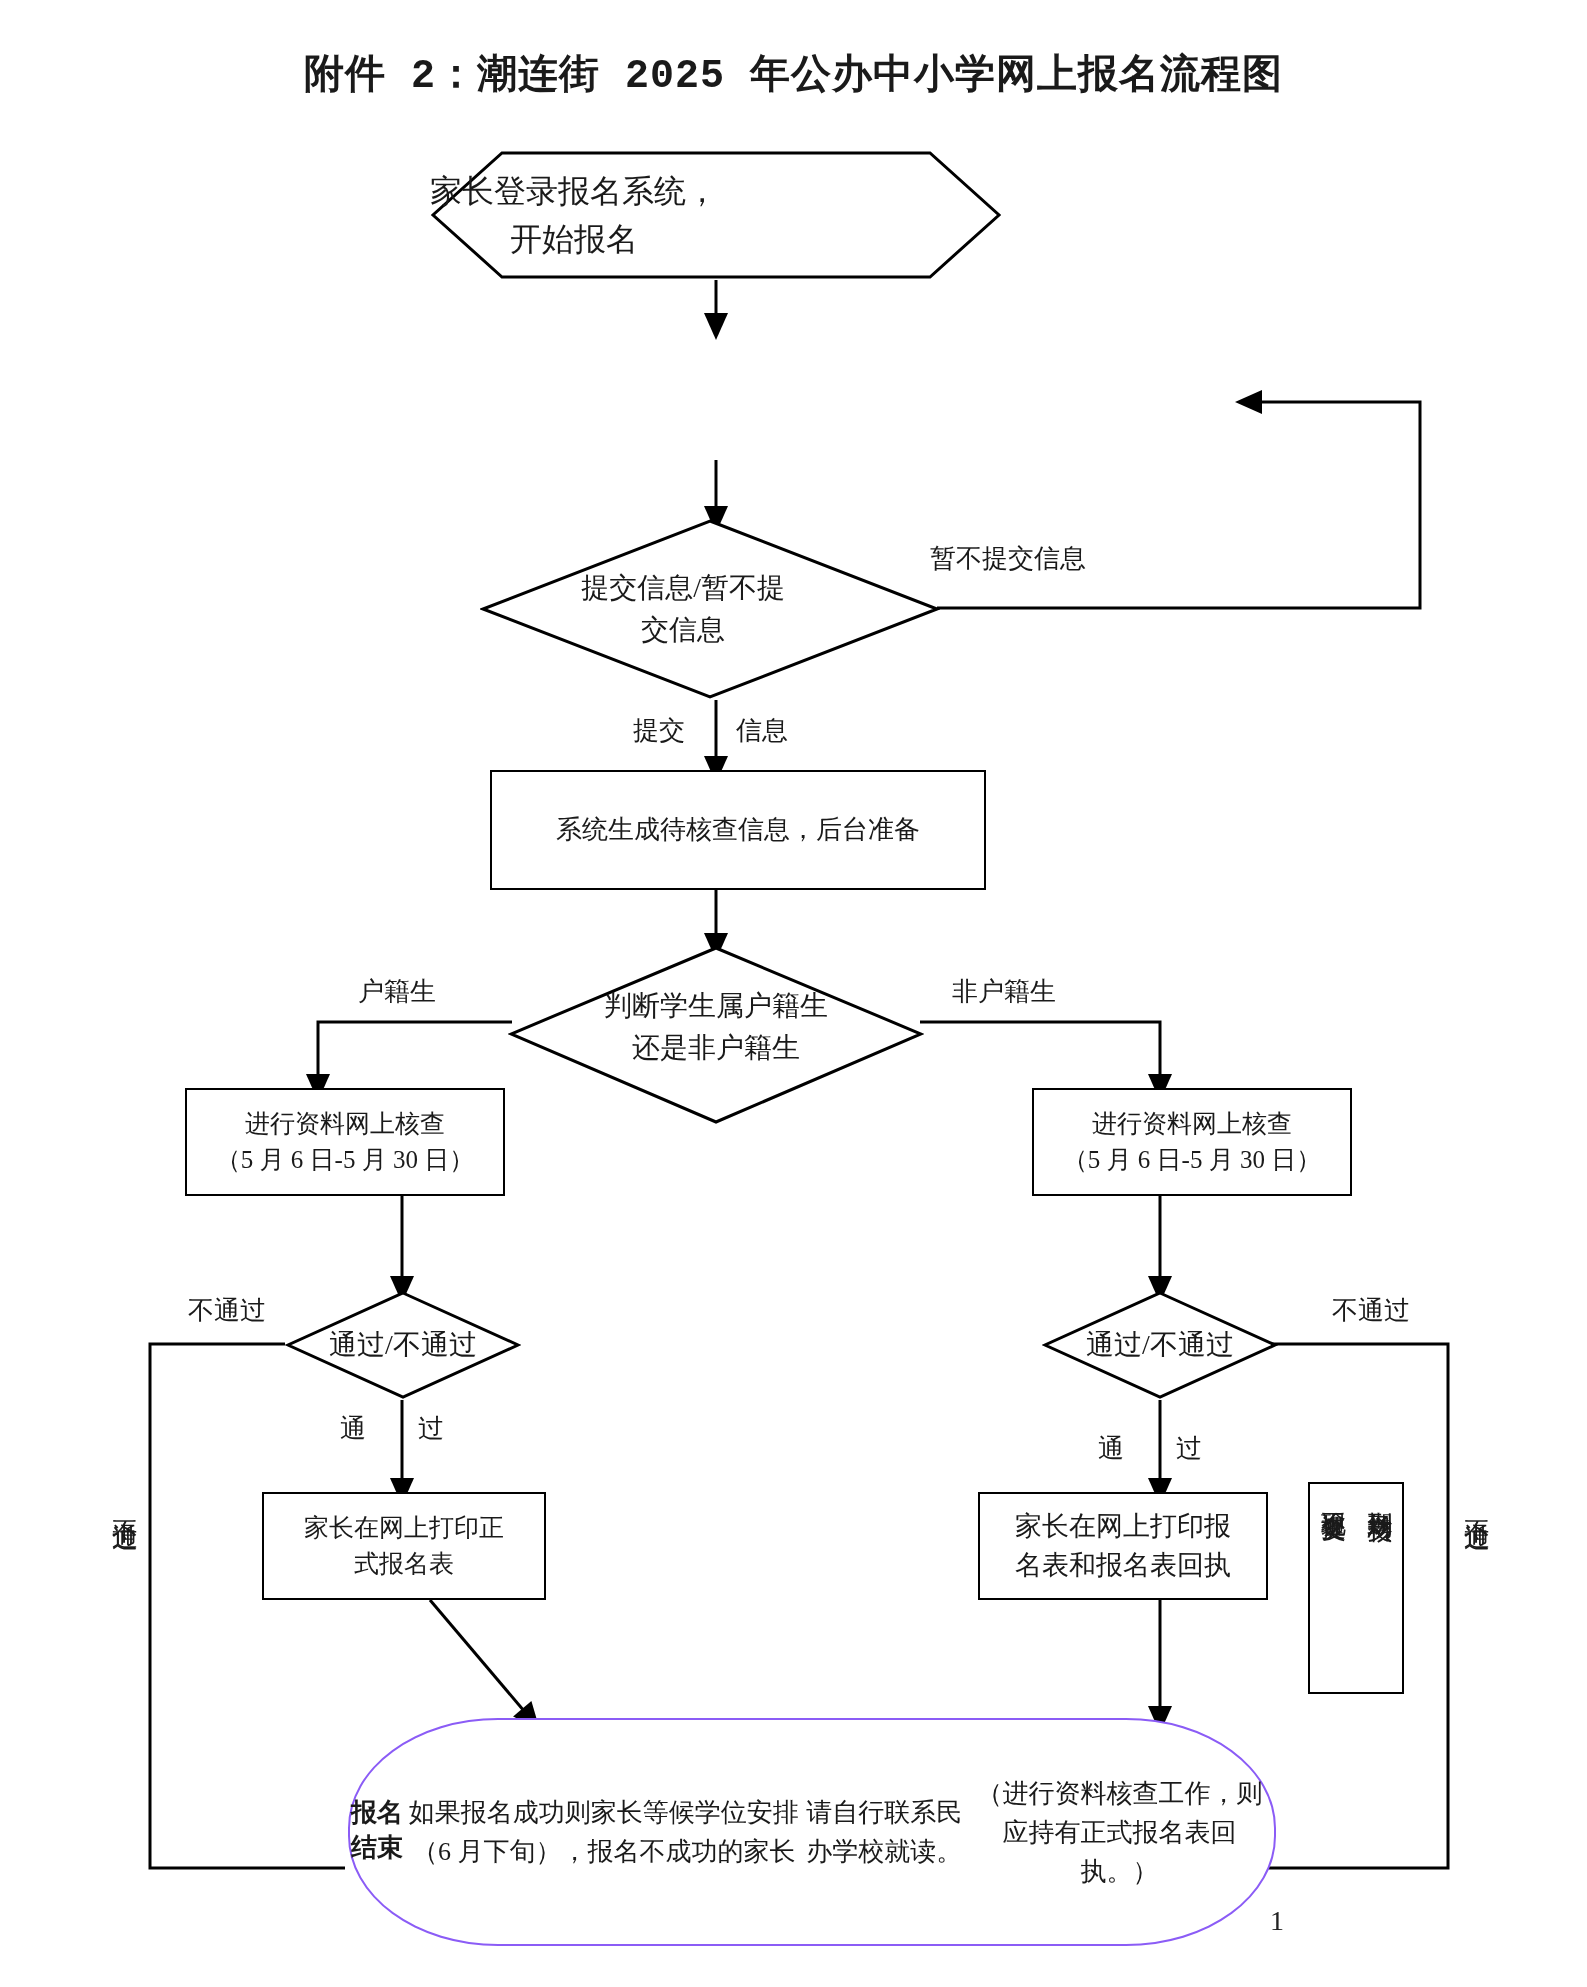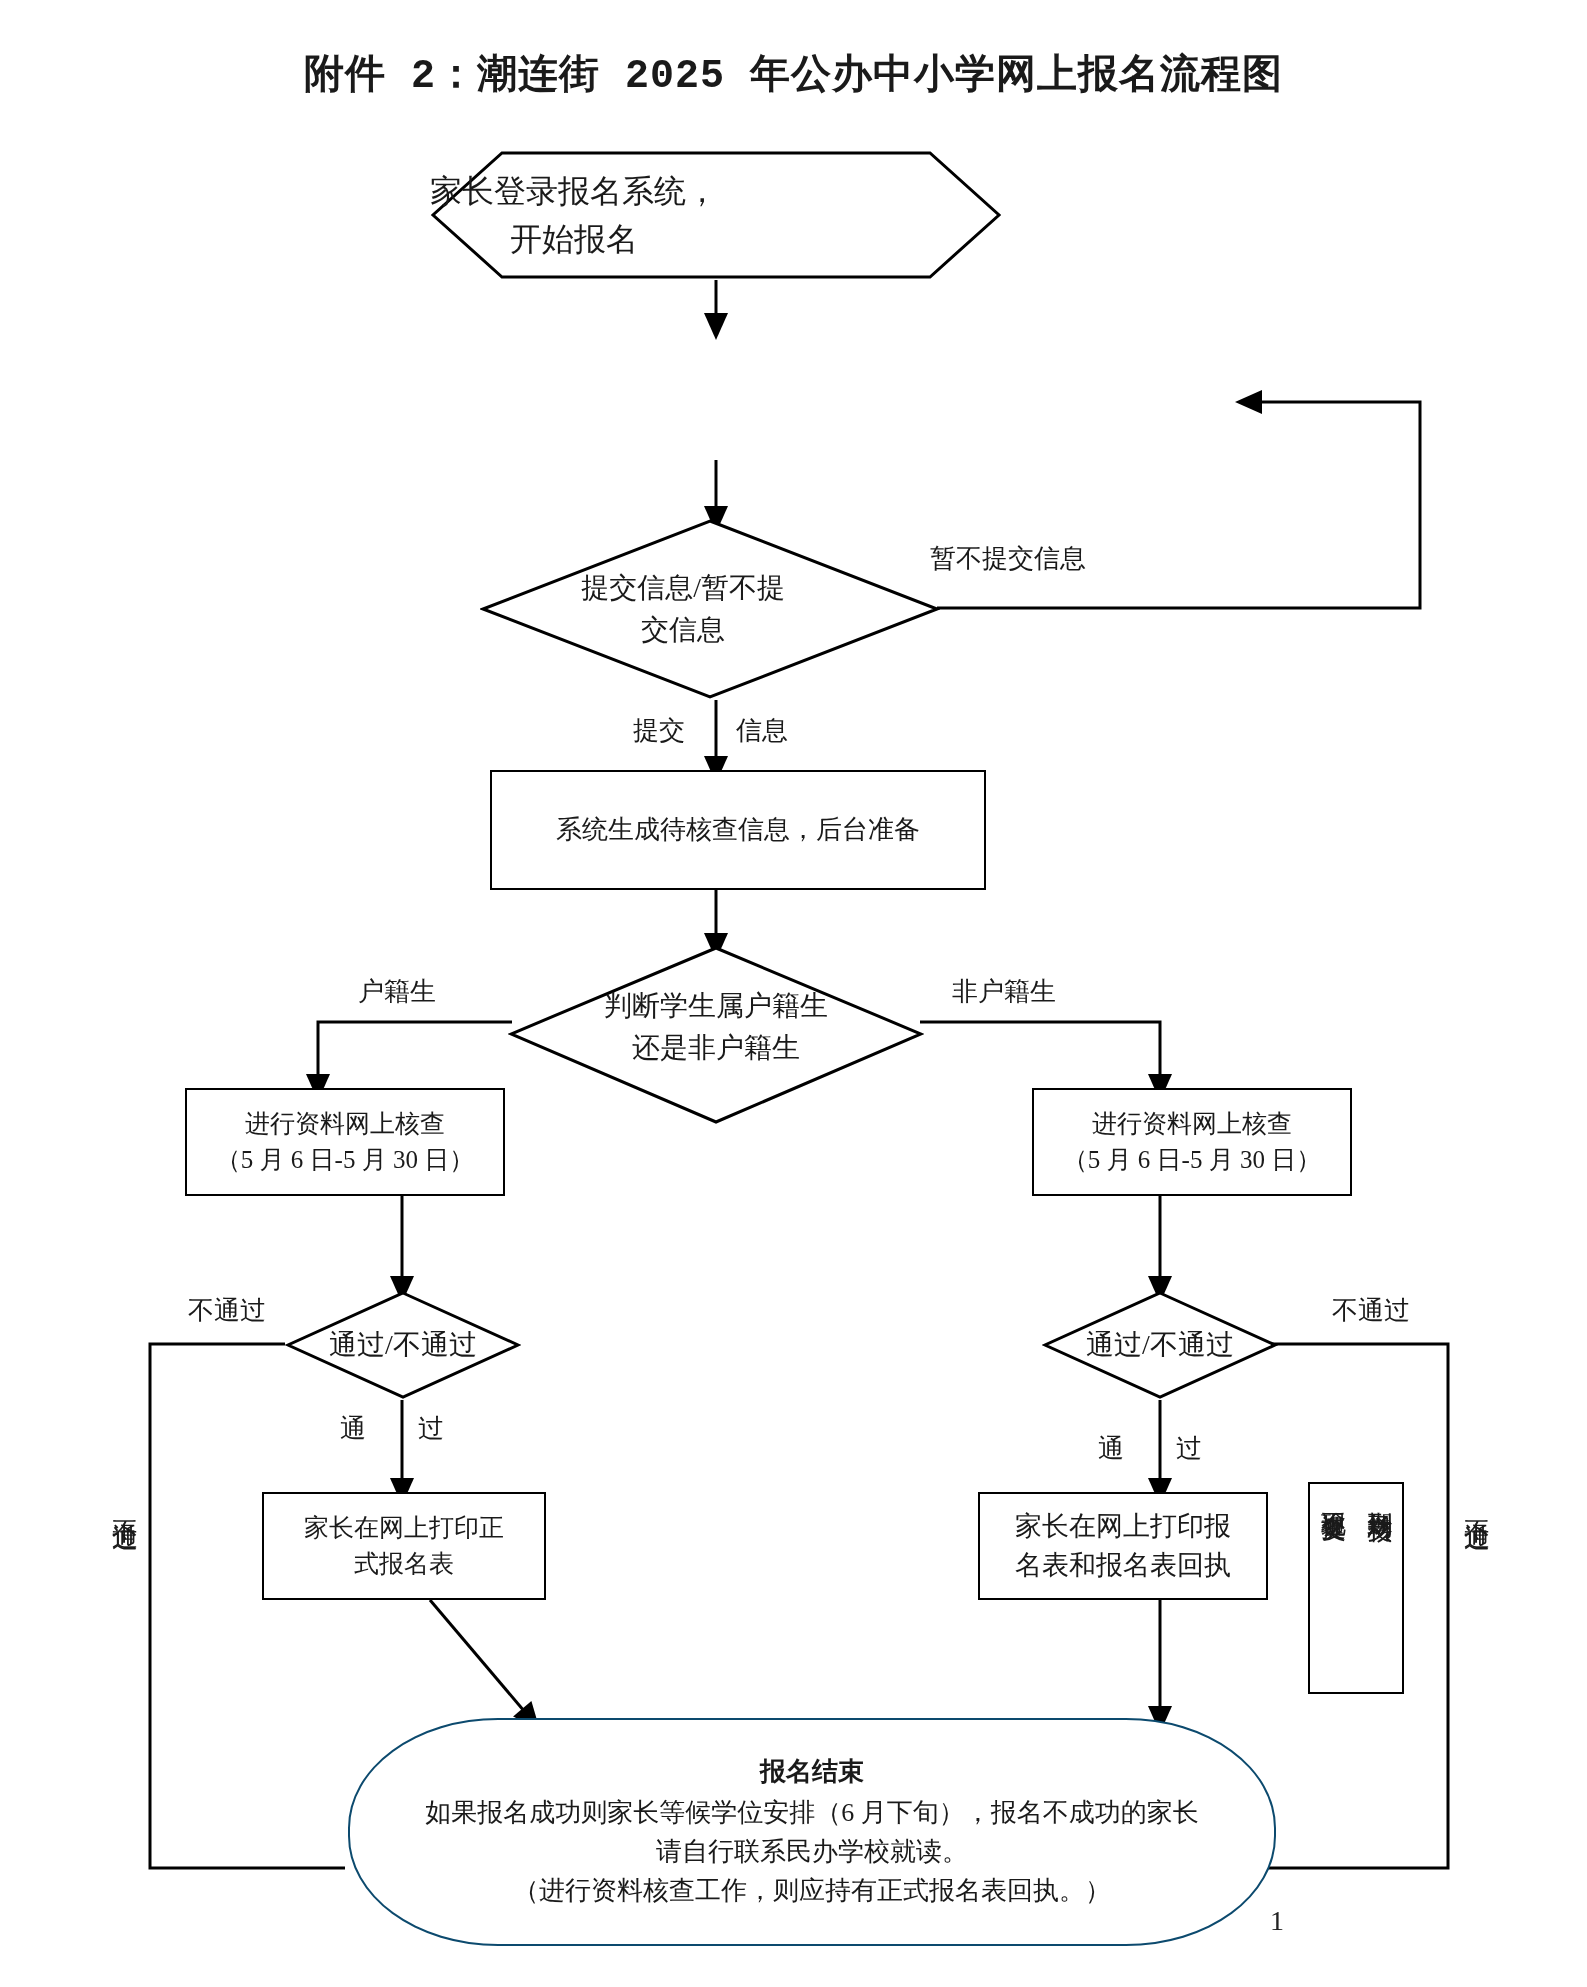--- a/index.html
+++ b/index.html
@@ -67,26 +67,26 @@
   .diamondwrap{position:absolute;}
   .diamondtext{
     position:absolute;
     left:0;top:0;width:100%;height:100%;
     display:flex;align-items:center;justify-content:center;
     text-align:center;font-size:28px;line-height:1.5;
   }
   .dtext-left{justify-content:flex-start;padding-left:22%;}
   .terminal{
     position:absolute;
-    border:2px solid #0c4a6e;
+    border:2px solid #8b5cf6;
     border-radius:150px/110px;
     background:#fff;
     box-sizing:border-box;
     display:flex;
-    flex-direction:column;
+    flex-direction:row;
     align-items:center;
     justify-content:center;
     text-align:center;
   }
   .terminal .hd{
     font-weight:bold;
     font-size:26px;
     margin-bottom:4px;
   }
   .terminal .ln{

